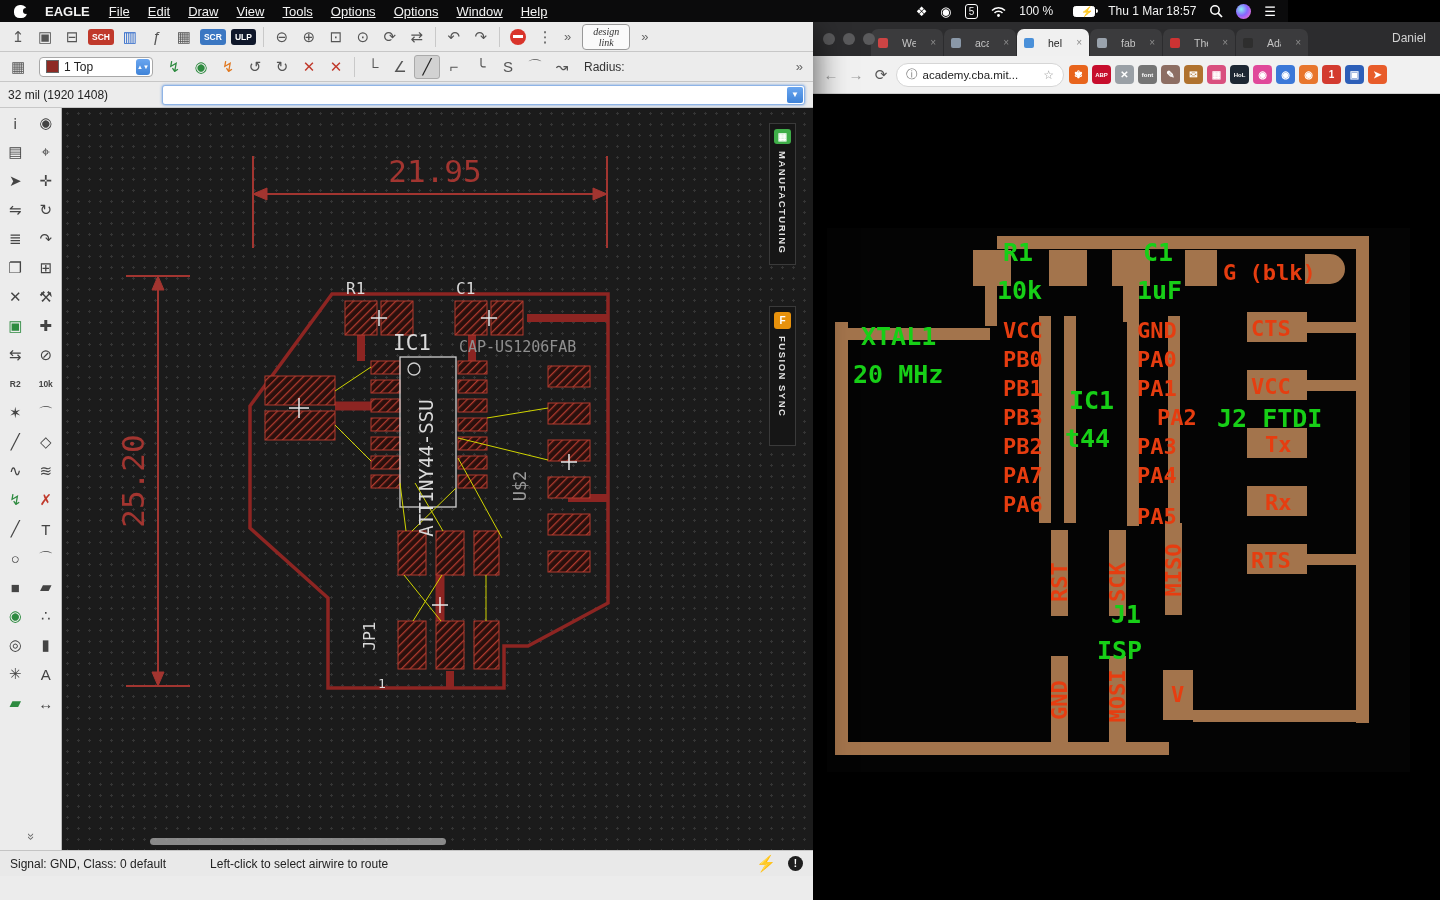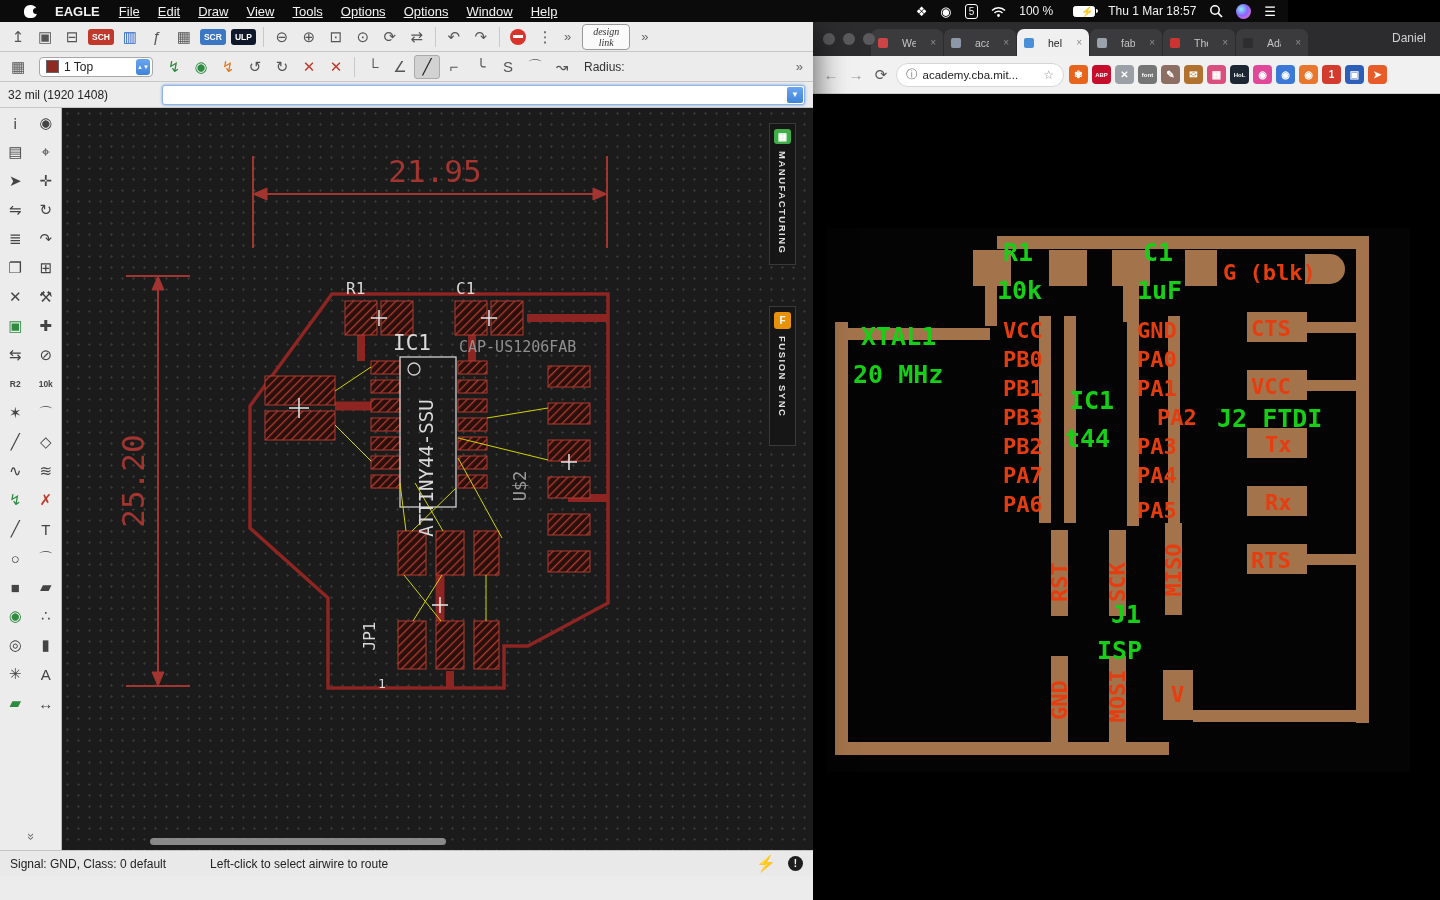--- a/index.html
+++ b/index.html
@@ -1,21 +1,21 @@
 <!DOCTYPE html>
 <html><head>
 <meta charset="utf-8">
 <style>
   * { margin:0; padding:0; box-sizing:border-box; }
   html,body { width:1440px; height:900px; overflow:hidden; background:#000;
               font-family:"Liberation Sans", sans-serif; }
 
   
   .menubar { position:absolute; left:0; top:0; width:1288px; height:22px; background:#0b0b0c;
-             color:#f2f2f2; display:flex; align-items:center; font-size:13px; z-index:50;padding-left:10px; }
+             color:#f2f2f2; display:flex; align-items:center; font-size:13px; z-index:50; }
   .mb-left { display:flex; align-items:center; padding-left:12px; }
   .apple { width:13px; height:13px; background:#fff; border-radius:45% 45% 42% 42%; margin:0 8px 0 2px; position:relative; }
   .apple::before{ content:""; position:absolute; right:-2px; top:3px; width:6px; height:6px; background:#0b0b0c; border-radius:50%; }
   .app-name { font-weight:bold; padding:0 10px; }
   .menu-item { padding:0 9px;text-decoration:underline; }
   .mb-right { margin-left:auto; display:flex; align-items:center; gap:13px; padding-right:12px; font-size:12px; }
   .mb-ic { color:#fff; font-size:13px; }
   .badge5 { border:1px solid #fff; border-radius:3px; font-size:10px; padding:0 3px; line-height:13px; }
   .battery { display:flex; align-items:center; gap:20px; }
   .batt-shape { width:22px; height:11px; border:1px solid #fff; border-radius:2.5px; position:relative; background:#fff; }
@@ -542,21 +542,21 @@
           <span class="pcb-label r" style="left: 176px; top: 179px;">PB3</span>
           <span class="pcb-label r" style="left: 176px; top: 208px;">PB2</span>
           <span class="pcb-label r" style="left: 176px; top: 237px;">PA7</span>
           <span class="pcb-label r" style="left: 176px; top: 266px;">PA6</span>
           <span class="pcb-label r" style="left: 310px; top: 92px;">GND</span>
           <span class="pcb-label r" style="left: 310px; top: 121px;">PA0</span>
           <span class="pcb-label r" style="left: 310px; top: 150px;">PA1</span>
           <span class="pcb-label r" style="left: 310px; top: 179px; margin-left: 20px;">PA2</span>
           <span class="pcb-label r" style="left: 310px; top: 208px;">PA3</span>
           <span class="pcb-label r" style="left: 310px; top: 237px;">PA4</span>
-          <span class="pcb-label r" style="left: 310px; top: 272px;">PA5</span>
+          <span class="pcb-label r" style="left: 310px; top: 278px;">PA5</span>
           <span class="pcb-label r" style="left: 424px; top: 90px;">CTS</span>
           <span class="pcb-label r" style="left: 424px; top: 148px;">VCC</span>
           <span class="pcb-label r" style="left: 438px; top: 206px;">Tx</span>
           <span class="pcb-label r" style="left: 438px; top: 264px;">Rx</span>
           <span class="pcb-label r" style="left: 424px; top: 322px;">RTS</span>
           <span class="pcb-label r" style="left: 344px; top: 456px;">V</span>
           <span class="pcb-label r rot" style="left: 233px; top: 354px;">RST</span>
           <span class="pcb-label r rot" style="left: 291px; top: 354px;">SCK</span>
           <span class="pcb-label r rot" style="left: 347px; top: 342px;">MISO</span>
           <span class="pcb-label r rot" style="left: 233px; top: 472px;">GND</span>

